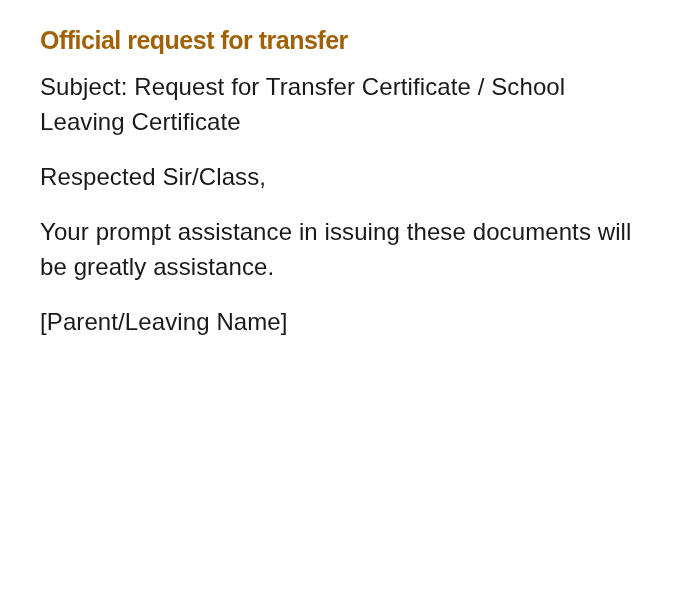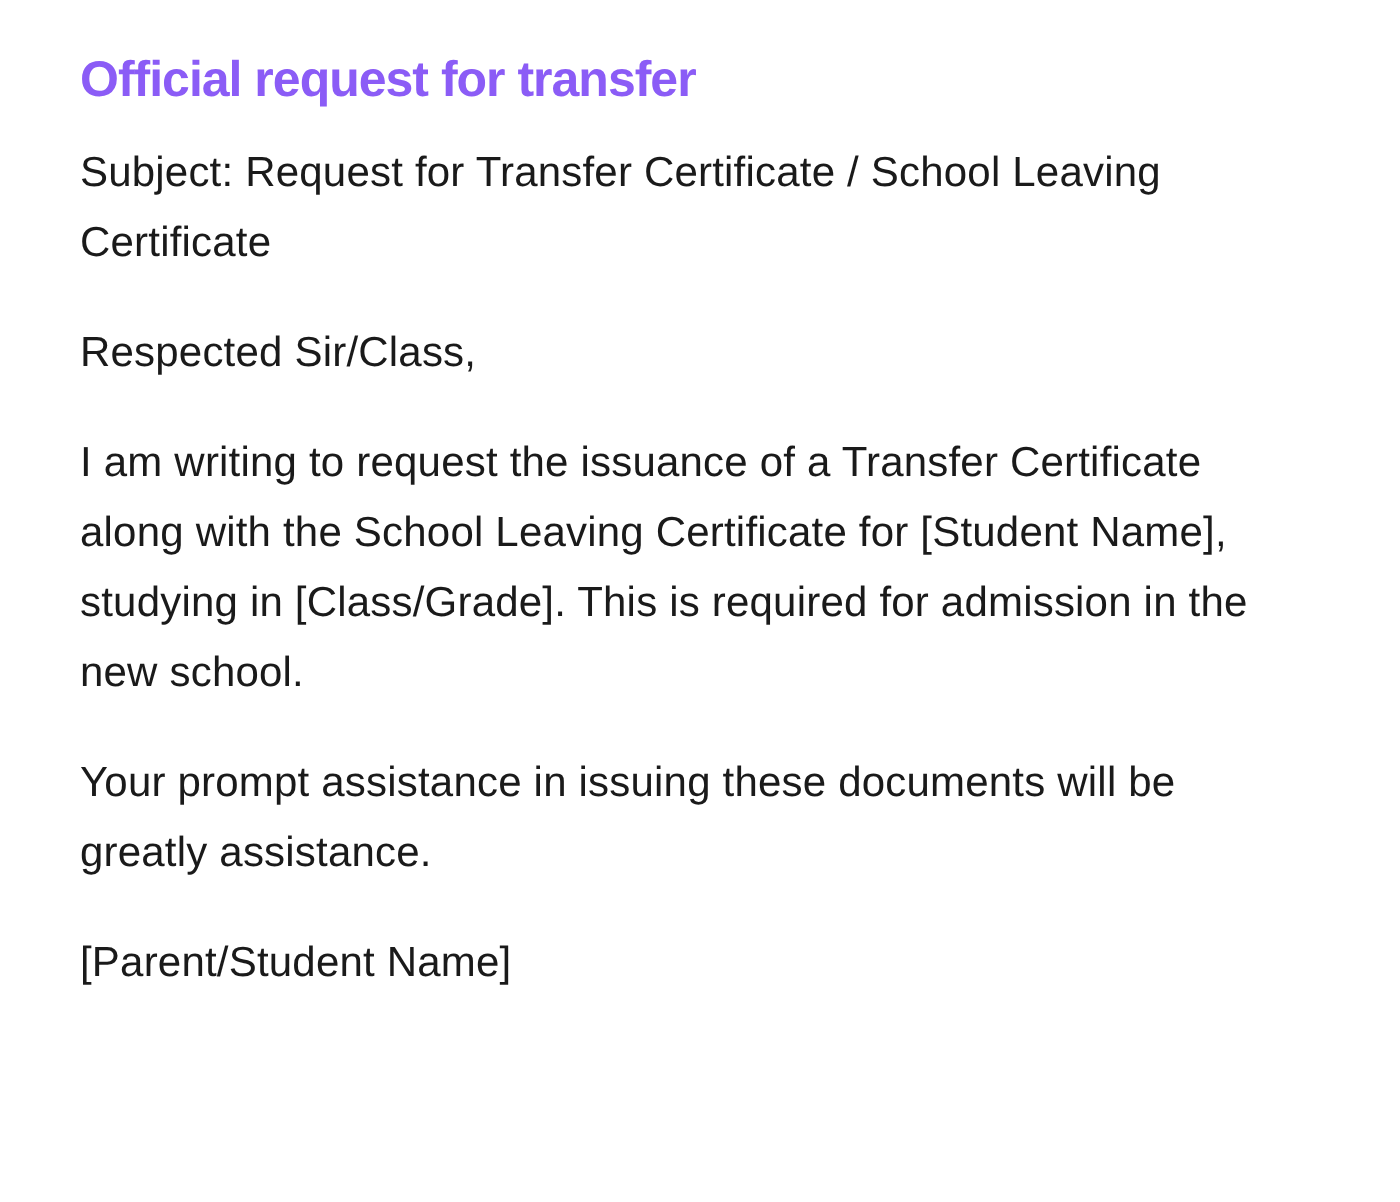--- a/index.html
+++ b/index.html
@@ -19,32 +19,31 @@
       left: 40px;
       top: 22px;
       width: 610px;
     }
     .title {
       font-size: 25px;
       font-weight: bold;
       letter-spacing: -0.5px;
       line-height: 36px;
       margin: 0 0 11px 0;
-      color: #8b5cf6;
+      color: #a16207;
     }
     .para {
-      font-size: 21px;
+      font-size: 24px;
       line-height: 35px;
       margin: 0 0 20px 0;
       letter-spacing: 0.1px;
     }
   </style>
 </head>
 <body>
 
 <div class="doc">
   <h1 class="title">Official request for transfer</h1>
   <p class="para">Subject: Request for Transfer Certificate / School Leaving Certificate</p>
   <p class="para">Respected Sir/Class,</p>
-  <p class="para">I am writing to request the issuance of a Transfer Certificate along with the School Leaving Certificate for [Student Name], studying in [Class/Grade]. This is required for admission in the new school.</p>
   <p class="para">Your prompt assistance in issuing these documents will be greatly assistance.</p>
-  <p class="para">[Parent/Student Name]</p>
+  <p class="para">[Parent/Leaving Name]</p>
 </div>
 
 </body></html>

